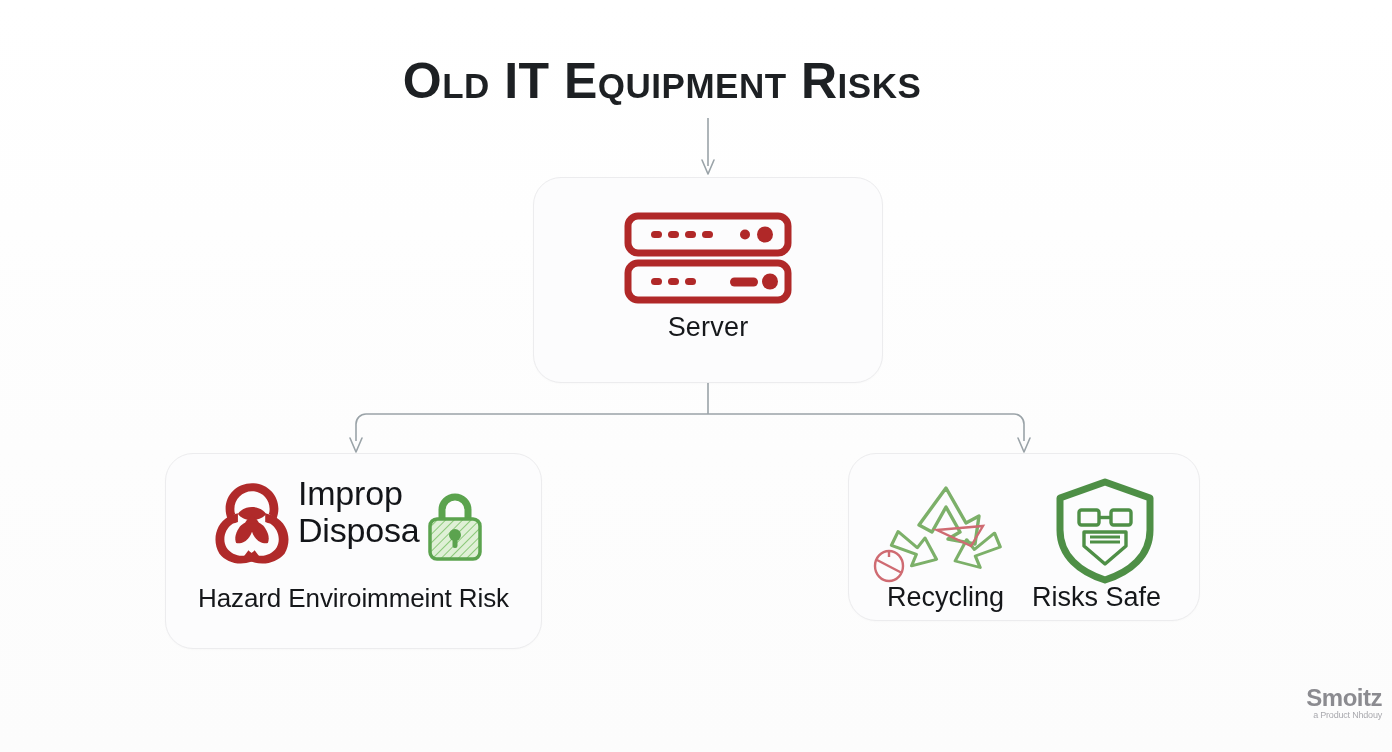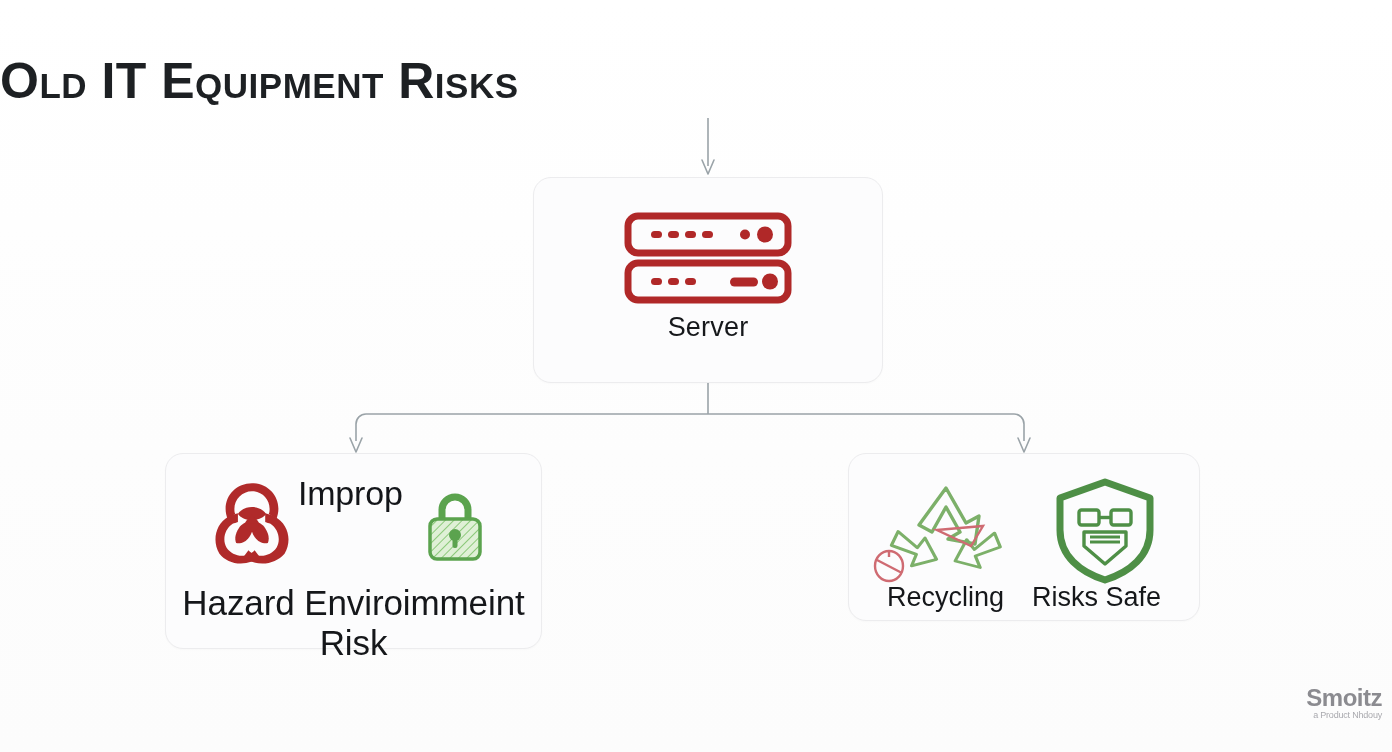--- a/index.html
+++ b/index.html
@@ -21,20 +21,21 @@
     inset: 0;
     background: linear-gradient(180deg, #ffffff 0%, #fdfdfd 60%, #fcfcfc 100%);
   }
 
   
   .title {
     position: absolute;
     left: 0;
     top: 52px;
     width: 1324px;
+    text-align: center;
     color: #1d2023;
     font-weight: 700;
     font-size: 50px;
     letter-spacing: 0.5px;
     font-variant: small-caps;
     font-family: "Liberation Sans", "DejaVu Sans", sans-serif;
     white-space: nowrap;
   }
 
   
@@ -45,21 +46,21 @@
     width: 1392px;
     height: 752px;
     pointer-events: none;
   }
 
   
   .card {
     position: absolute;
     background: #fcfcfd;
     border: 1.4px solid #ececee;
-    border-radius: 18px;
+    border-radius: 28px;
     box-shadow: 0 1px 2px rgba(20, 25, 35, 0.02);
     box-sizing: border-box;
   }
   .card-server {
     left: 533px;
     top: 177px;
     width: 350px;
     height: 206px;
   }
   .card-left {
@@ -121,21 +122,21 @@
     position: absolute;
     left: 258px;
     top: 18px;
   }
   .left-caption {
     position: absolute;
     left: 0;
     top: 129px;
     width: 100%;
     text-align: center;
-    font-size: 35px;
+    font-size: 26px;
     color: #15171a;
     font-weight: 400;
     letter-spacing: -0.1px;
   }
 
   
   .right-icons {
     position: absolute;
     left: 0;
     top: 16px;
@@ -249,20 +250,21 @@
           <path d="M35 57 c-4 6-5 12-3 17 5 1 11-1 15-7 4-6 5-12 3-17C45 49 39 51 35 57z"></path>
           <path d="M65 57 c4 6 5 12 3 17 -5 1-11-1-15-7 -4-6-5-12-3-17C55 49 61 51 65 57z"></path>
 
           <circle cx="50" cy="53" r="8"></circle>
           <path d="M50 41 l6 11 -12 0z"></path>
         </g>
       </svg>
 
       <div class="improper-text">
         <div>Improp</div>
+        <div>Disposa</div>
       </div>
 
       <svg class="lock-icon" width="62" height="72" viewBox="0 0 62 72">
         <defs>
           <pattern id="hatch" width="6" height="6" patternTransform="rotate(45)" patternUnits="userSpaceOnUse">
             <rect width="6" height="6" fill="#dff0d6"></rect>
             <line x1="0" y1="0" x2="0" y2="6" stroke="#8cc97a" stroke-width="2"></line>
           </pattern>
         </defs>
         <path d="M18 30 V20 a13 13 0 0 1 26 0 V30" fill="none" stroke="#5ba34e" stroke-width="7" stroke-linecap="round"></path>

